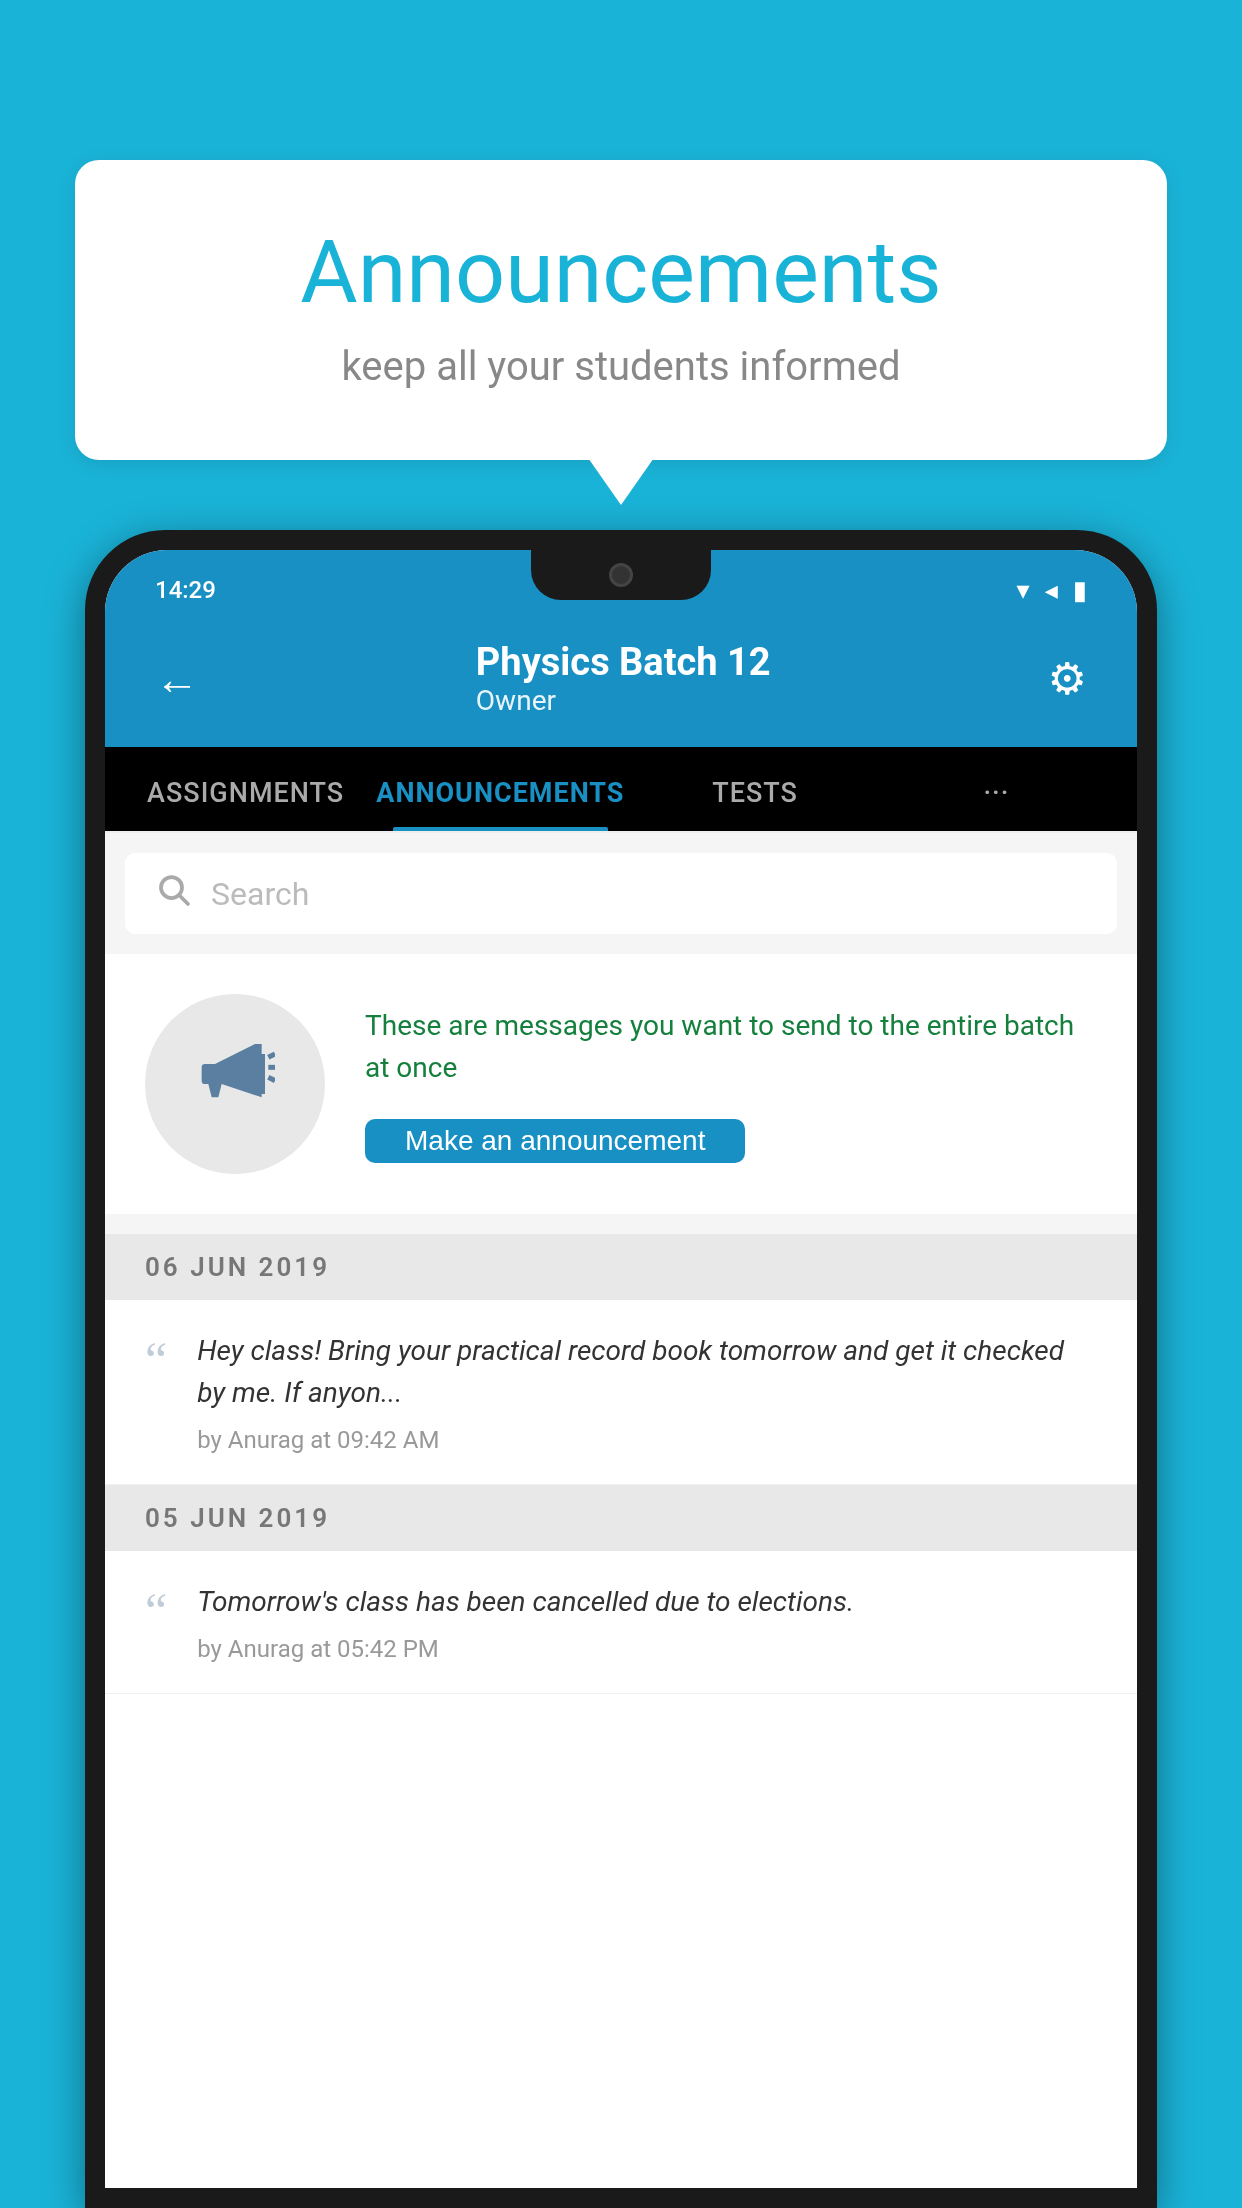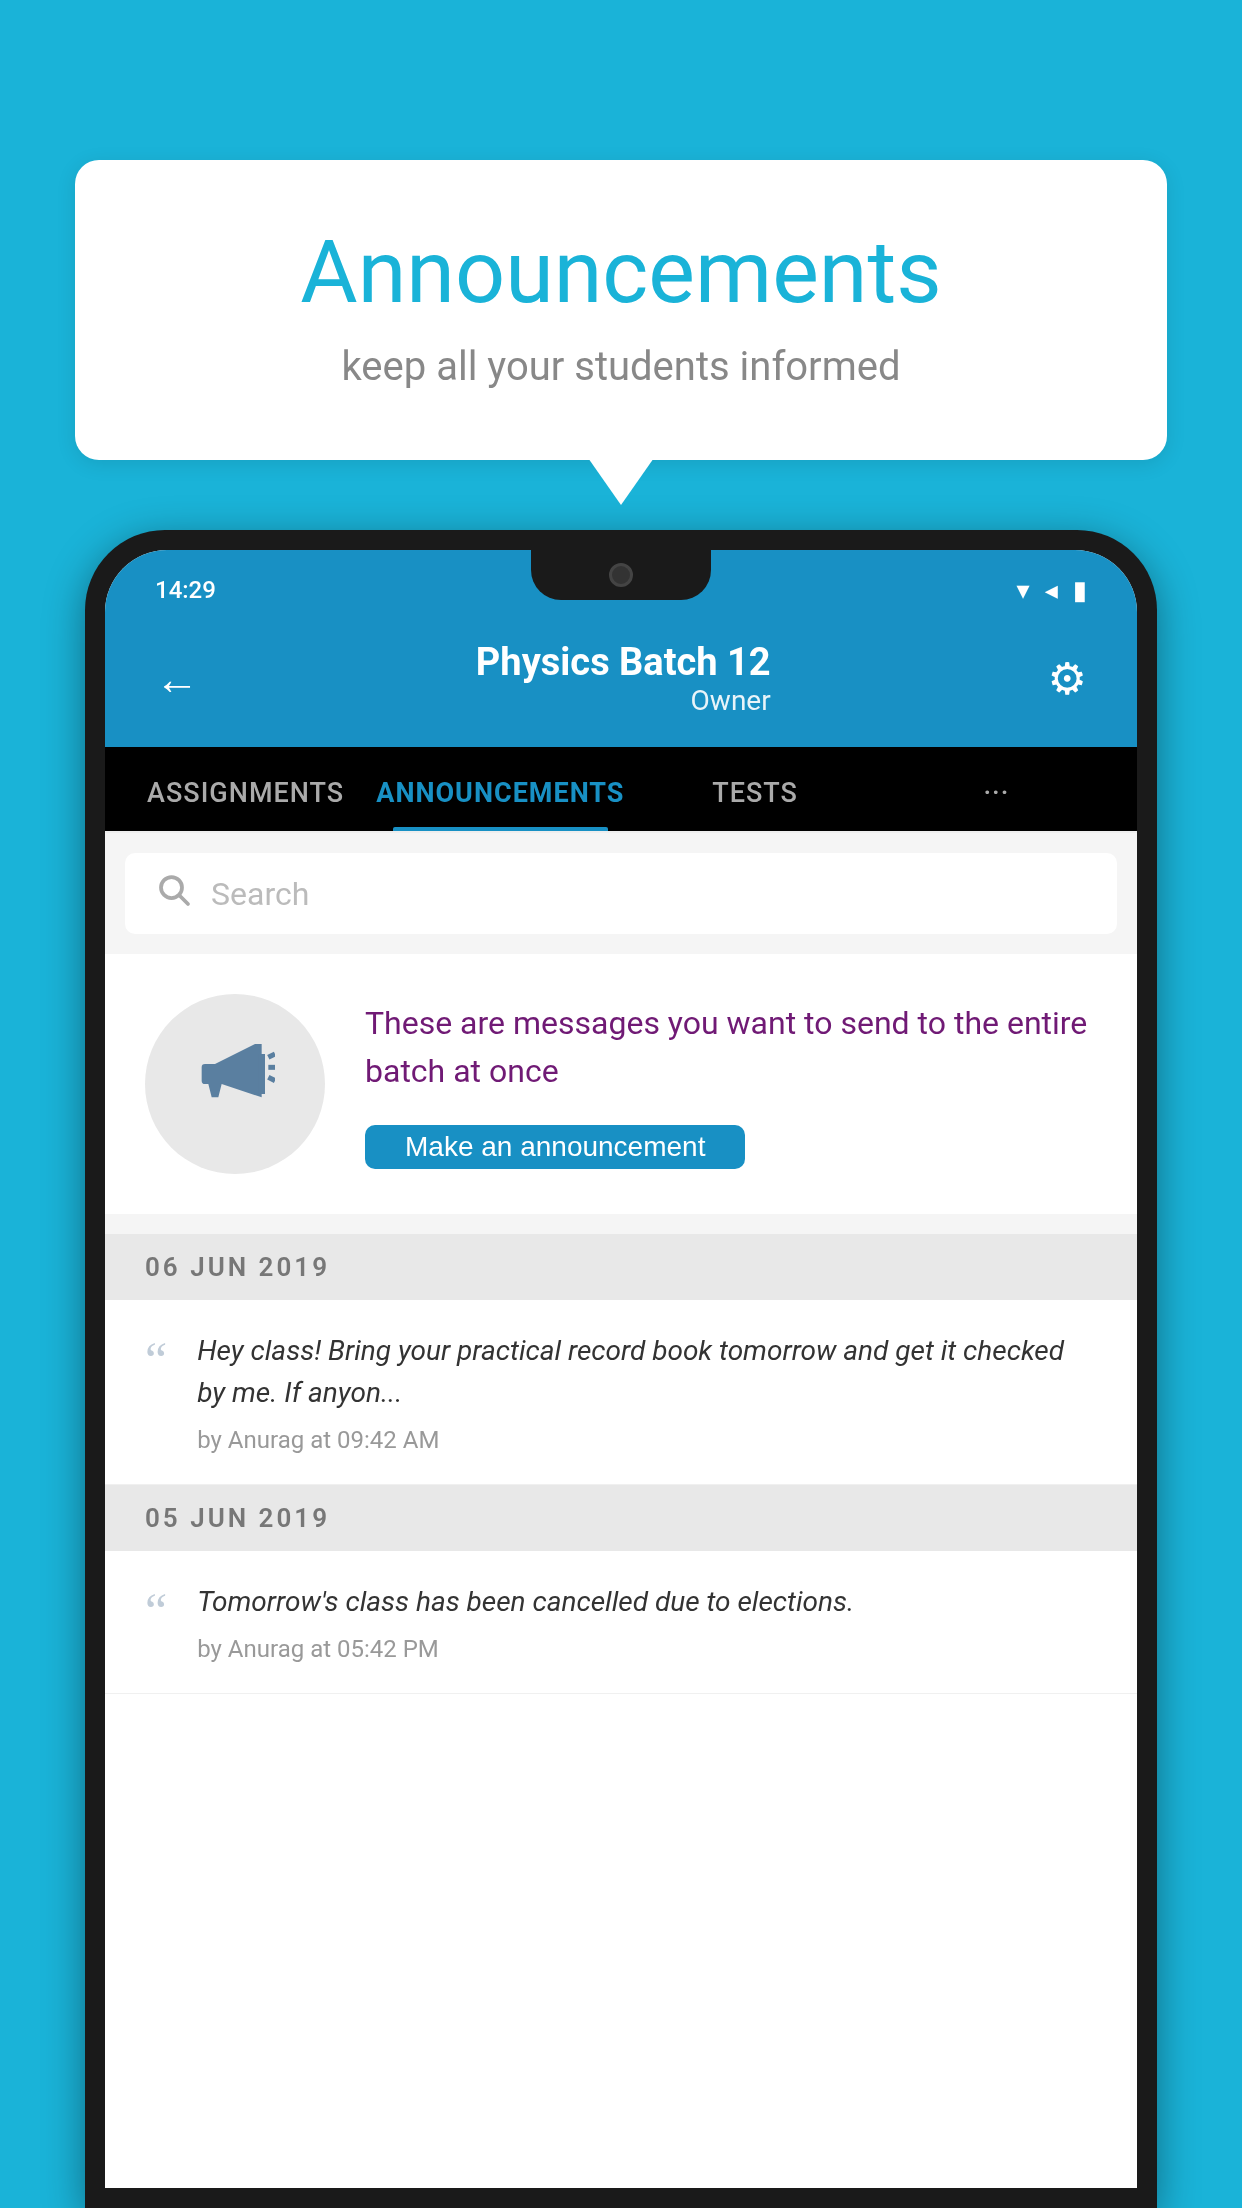--- a/index.html
+++ b/index.html
@@ -143,21 +143,21 @@
       justify-content: space-between;
     }
 
     .back-arrow {
       color: white;
       font-size: 44px;
       cursor: pointer;
     }
 
     .header-title-group {
-      text-align: right;
+      text-align: left;
     }
 
     .header-title {
       color: white;
       font-size: 38px;
       font-weight: 700;
     }
 
     .header-subtitle {
       color: rgba(255,255,255,0.9);
@@ -256,22 +256,22 @@
     .megaphone-icon {
       font-size: 80px;
       color: #5a7fa0;
     }
 
     .prompt-right {
       flex: 1;
     }
 
     .prompt-text {
-      font-size: 32px;
-      color: #701a75;
+      font-size: 28px;
+      color: #15803d;
       line-height: 1.5;
       margin-bottom: 30px;
     }
 
     .make-announcement-btn {
       background: #1890c4;
       color: white;
       border: none;
       border-radius: 10px;
       padding: 6px 40px;

